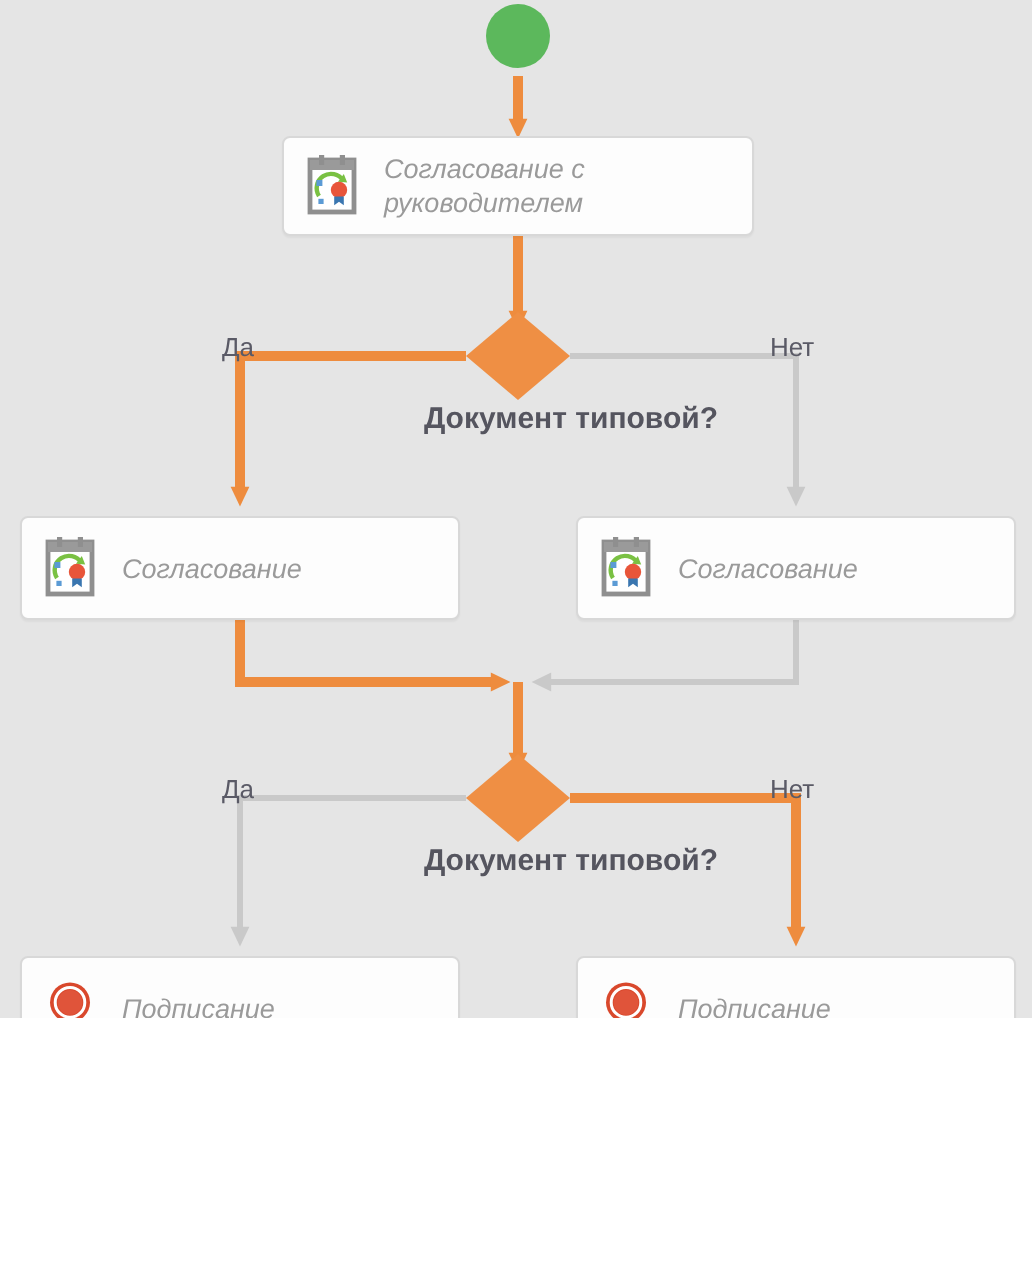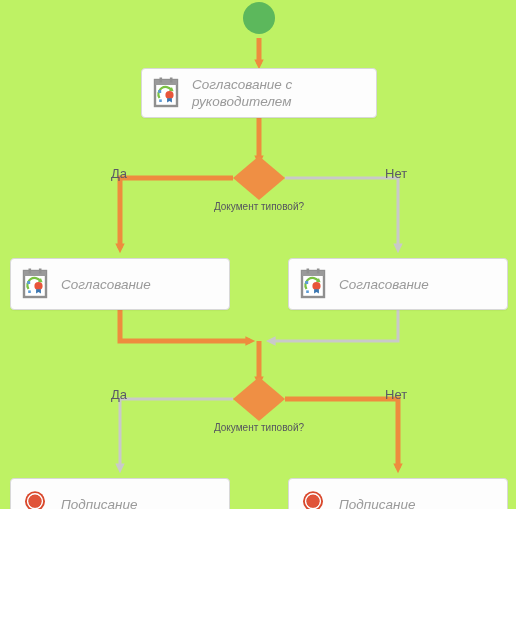--- a/index.html
+++ b/index.html
@@ -7,21 +7,21 @@
     padding: 0;
     background: #ffffff;
   }
   body {
     font-family: "Liberation Sans", sans-serif;
   }
   #canvas {
     position: relative;
     width: 516px;
     height: 509px;
-    background: #bef264;
+    background: #e5e5e5;
     overflow: hidden;
   }
   #flow-svg {
     position: absolute;
     left: 0;
     top: 0;
     width: 516px;
     height: 636px;
   }
 
@@ -58,24 +58,25 @@
     position: absolute;
     font-family: "Liberation Sans", sans-serif;
     font-size: 13px;
     color: #5a5a66;
     white-space: nowrap;
     margin-top: 12px;
   }
   .gateway-label {
     position: absolute;
     font-family: "Liberation Sans", sans-serif;
-    font-size: 10px;
+    font-size: 15px;
     color: #55555f;
     white-space: nowrap;
-    text-align: center;
+    text-align: right;
+    font-weight: bold;
   }
 </style>
 </head>
 <body>
 
 <div id="canvas">
 
   <svg id="flow-svg" viewBox="0 0 516 636" xmlns="http://www.w3.org/2000/svg">
     <defs>
       <marker id="arrow-orange" markerWidth="11" markerHeight="11" refX="5.2" refY="5.5" orient="auto" markerUnits="userSpaceOnUse">

